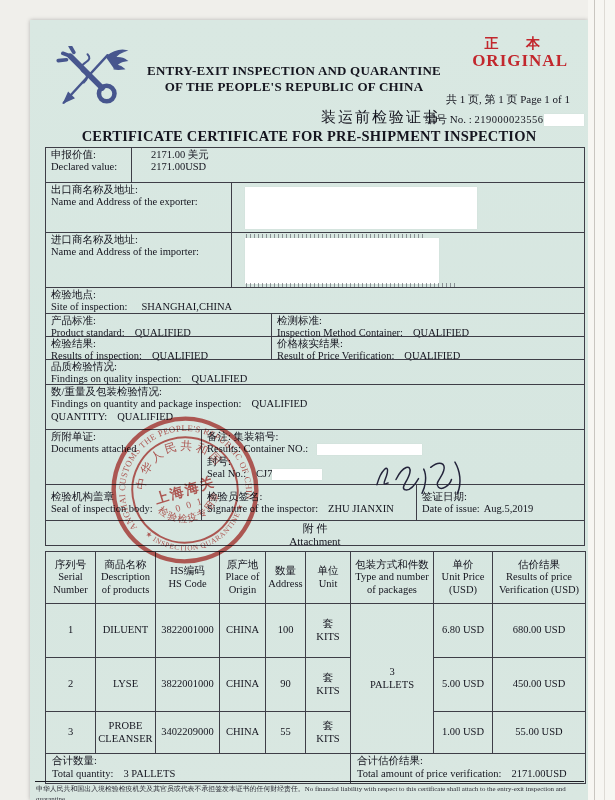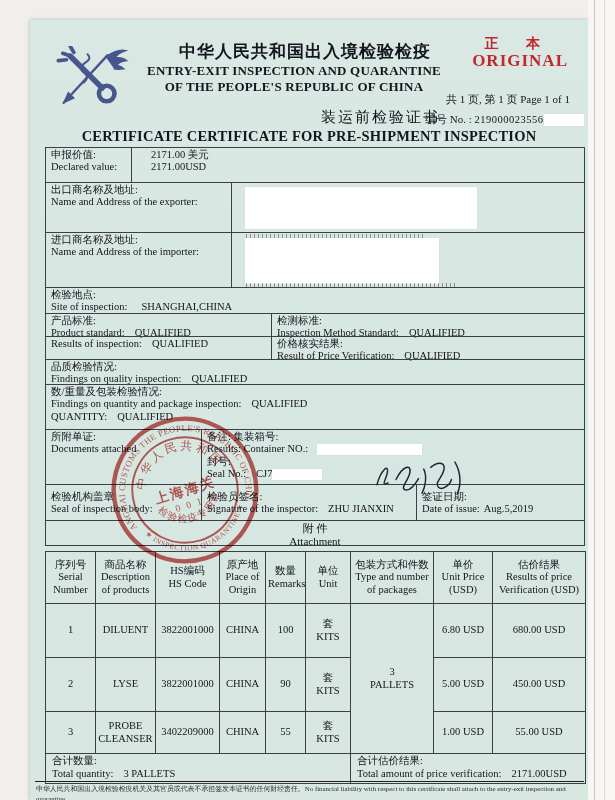--- a/index.html
+++ b/index.html
@@ -85,21 +85,20 @@
       <g stroke="#47568e" fill="none" stroke-linecap="round">
         <path d="M8 62 L56 10" stroke-width="2.6"></path>
         <path d="M8 62 l5 -11 l6 6 z" fill="#47568e" stroke-width="1.5"></path>
         <path d="M30 40 q7 -6 0 -11 q-7 -5 2 -11 q7 -4 2 -9" stroke-width="2.2"></path>
         <path d="M54 12 q12 -9 22 -7 q-9 3 -12 8 q8 -1 13 3 q-8 1 -11 5 q5 1 8 4 q-7 1 -11 0" fill="#47568e" stroke-width="1.4"></path>
         <path d="M15 11 L50 46" stroke-width="6"></path>
         <circle cx="55" cy="52" r="8.5" stroke-width="5"></circle>
         <path d="M15 11 l-8 -3 M19 7 l-4 -7 M11 15 l-9 1" stroke-width="4"></path>
       </g>
     </svg>
-    <div class="org-cn">中华人民共和国出入境检验检疫</div>
     <div class="org-en org-en1">ENTRY-EXIT INSPECTION AND QUARANTINE</div>
     <div class="org-en org-en2">OF THE PEOPLE'S REPUBLIC OF CHINA</div>
     <div class="copy-cn">正 本</div>
     <div class="copy-en">ORIGINAL</div>
     <div class="pageinfo">共 1 页, 第 1 页 Page 1 of 1</div>
     <div class="title-cn">装运前检验证书</div>
     <div class="certno">
       <span>编号 No. :</span>
       <span class="num">219000023556</span><span class="redact" style="width:40px;height:12px;"></span>
     </div>
@@ -148,26 +147,27 @@
       </div>
     </div>
 
     <div class="irow h23">
       <div class="icell" style="width:225px">
         <div>产品标准:</div>
         <div><span>Product standard:</span><span class="inline-val">QUALIFIED</span></div>
       </div>
       <div class="icell bl" style="flex:1">
         <div>检测标准:</div>
-        <div><span>Inspection Method Standard:</span><span class="inline-val">QUALIFIED</span></div>
+        <div><span>Inspection Method Container:</span><span class="inline-val">QUALIFIED</span></div>
       </div>
     </div>
 
     <div class="irow h23">
       <div class="icell" style="width:225px">
+        <div>检验结果:</div>
         <div><span>Results of inspection:</span><span class="inline-val">QUALIFIED</span></div>
       </div>
       <div class="icell bl" style="flex:1">
         <div>价格核实结果:</div>
         <div><span>Result of Price Verification:</span><span class="inline-val">QUALIFIED</span></div>
       </div>
     </div>
 
     <div class="irow h25">
       <div class="icell" style="flex:1">
@@ -246,21 +246,21 @@
       <th class="hcell">
             <div>HS编码</div>
             <div>HS Code</div>
           </th>
       <th class="hcell">
             <div>原产地</div>
             <div>Place of Origin</div>
           </th>
       <th class="hcell">
             <div>数量</div>
-            <div>Remarks</div>
+            <div>Address</div>
           </th>
       <th class="hcell">
             <div>单位</div>
             <div>Unit</div>
           </th>
       <th class="hcell">
             <div>包装方式和件数</div>
             <div>Type and number of packages</div>
           </th>
       <th class="hcell">

